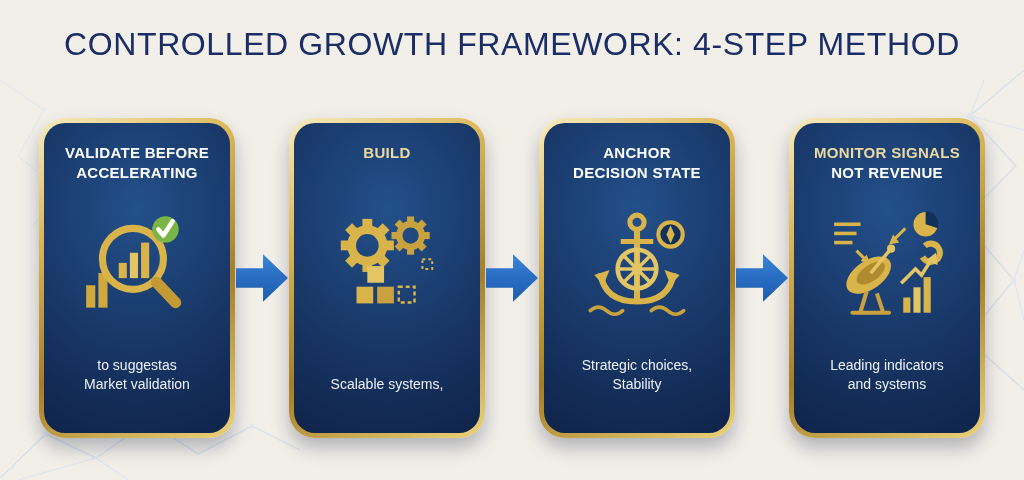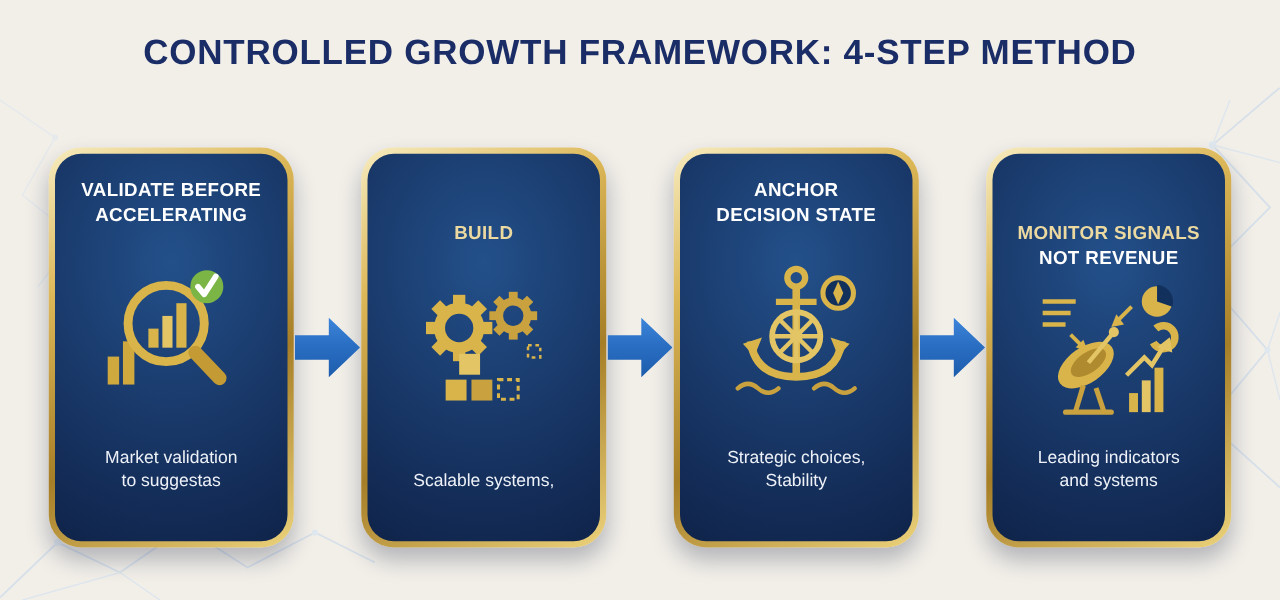--- a/index.html
+++ b/index.html
@@ -12,22 +12,22 @@
   }
   .decor { position:absolute; pointer-events:none; opacity:.75; }
   .decor-bl { left:0; bottom:0; }
   .decor-r  { right:0; top:70px; }
   .decor-tl { left:0; top:70px; opacity:.5; }
 
   .page-title {
     position:relative;
     text-align:center;
     margin-top:26px;
-    font-size:28px;
-    font-weight:700;
+    font-size:32px;
+    font-weight:400;
     letter-spacing:.6px;
     color:#1b2d66;
   }
 
   .flow {
     position:absolute;
     top:118px; left:0; right:0;
     display:flex;
     align-items:center;
     justify-content:center;
@@ -52,21 +52,21 @@
   }
   .card-title {
     text-align:center;
     font-weight:700;
     font-size:15px;
     line-height:1.3;
     letter-spacing:.3px;
     color:#ffffff;
   }
   .card-title span { display:block; }
-  .gold-text { color:#ecd9a0;margin-top:34px; }
+  .gold-text { color:#ecd9a0; }
   .icon-area {
     flex:1;
     display:flex;
     align-items:center;
     justify-content:center;
     width:100%;
   }
   .caption {
     text-align:center;
     font-size:14px;
@@ -127,22 +127,22 @@
           <circle cx="56" cy="50" r="30" fill="none" stroke="#d9b44a" stroke-width="7"></circle>
           <rect x="42" y="54" width="8" height="15" fill="#d9b44a"></rect>
           <rect x="53" y="44" width="8" height="25" fill="#e3c565"></rect>
           <rect x="64" y="34" width="8" height="35" fill="#d9b44a"></rect>
           <line x1="79" y1="73" x2="98" y2="93" stroke="#c39a33" stroke-width="11" stroke-linecap="round"></line>
           <circle cx="88" cy="21" r="13" fill="#7ab546"></circle>
           <polyline points="81,21 86,27 95,13" fill="none" stroke="#ffffff" stroke-width="4.5" stroke-linecap="round" stroke-linejoin="round"></polyline>
         </svg>
       </div>
       <div class="caption">
+        <span>to suggestas</span>
         <span>Market validation</span>
-        <span>to suggestas</span>
       </div>
     </div>
   </div>
 
   <div class="arrow"></div>
 
   <div class="card-wrap">
     <div class="card">
       <div class="card-title gold-text">
         <span>BUILD</span>

